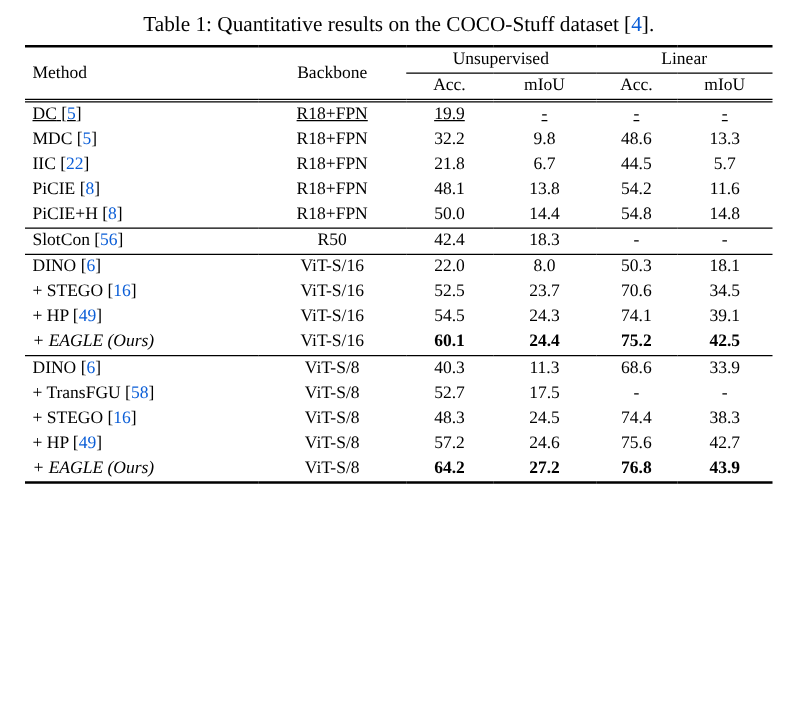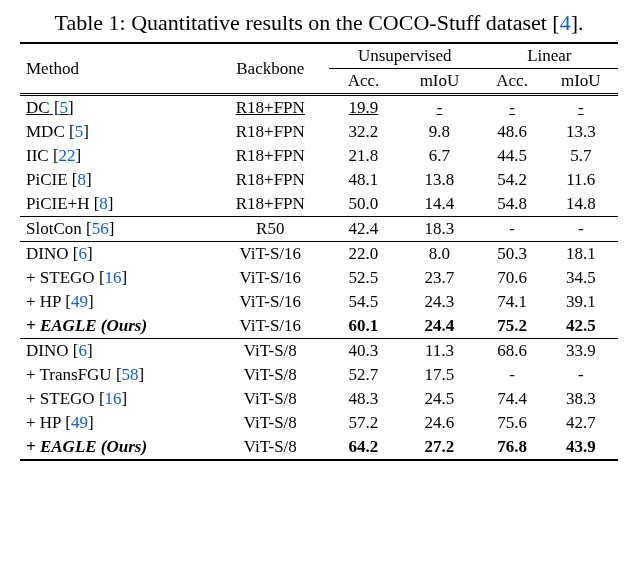--- a/index.html
+++ b/index.html
@@ -8,44 +8,44 @@
     font-family: "Times New Roman", Times, serif;
     font-size: 16px;
     color: #000;
     background: #fff;
     width: 638px;
     box-sizing: border-box;
   }
   .caption {
     text-align: center;
     margin-bottom: 6px;
-    font-size: 22px;
+    font-size: 17px;
   }
   .cite {
     color: #0b5ed7;
   }
   table {
     border-collapse: collapse;
     width: 100%;
-    font-size: 17px;
+    font-size: 14px;
   }
   th, td {
     padding: 2px 6px;
     white-space: nowrap;
   }
   .top-rule { border-top: 2px solid #000; }
   .thin-rule { border-top: 1px solid #000; }
   .dbl-rule { border-top: 3px double #000; text-decoration: underline; }
   .bot-rule { border-bottom: 2px solid #000; }
   .hdr1 th { font-weight: normal; }
   .hdr2 th { font-weight: normal; }
   .center { text-align: center; }
   .left { text-align: left; }
   .b { font-weight: bold; }
-  .bi { font-weight: bold; font-style: italic; }
+  .bi { font-weight: normal; font-style: italic; }
   .group-span {
     border-bottom: 1px solid #000;
   }
 </style>
 </head>
 <body>
 
 <div class="caption">
   <span>Table 1: Quantitative results on the COCO-Stuff dataset [</span><span class="cite">4</span><span>].</span>
 </div>

